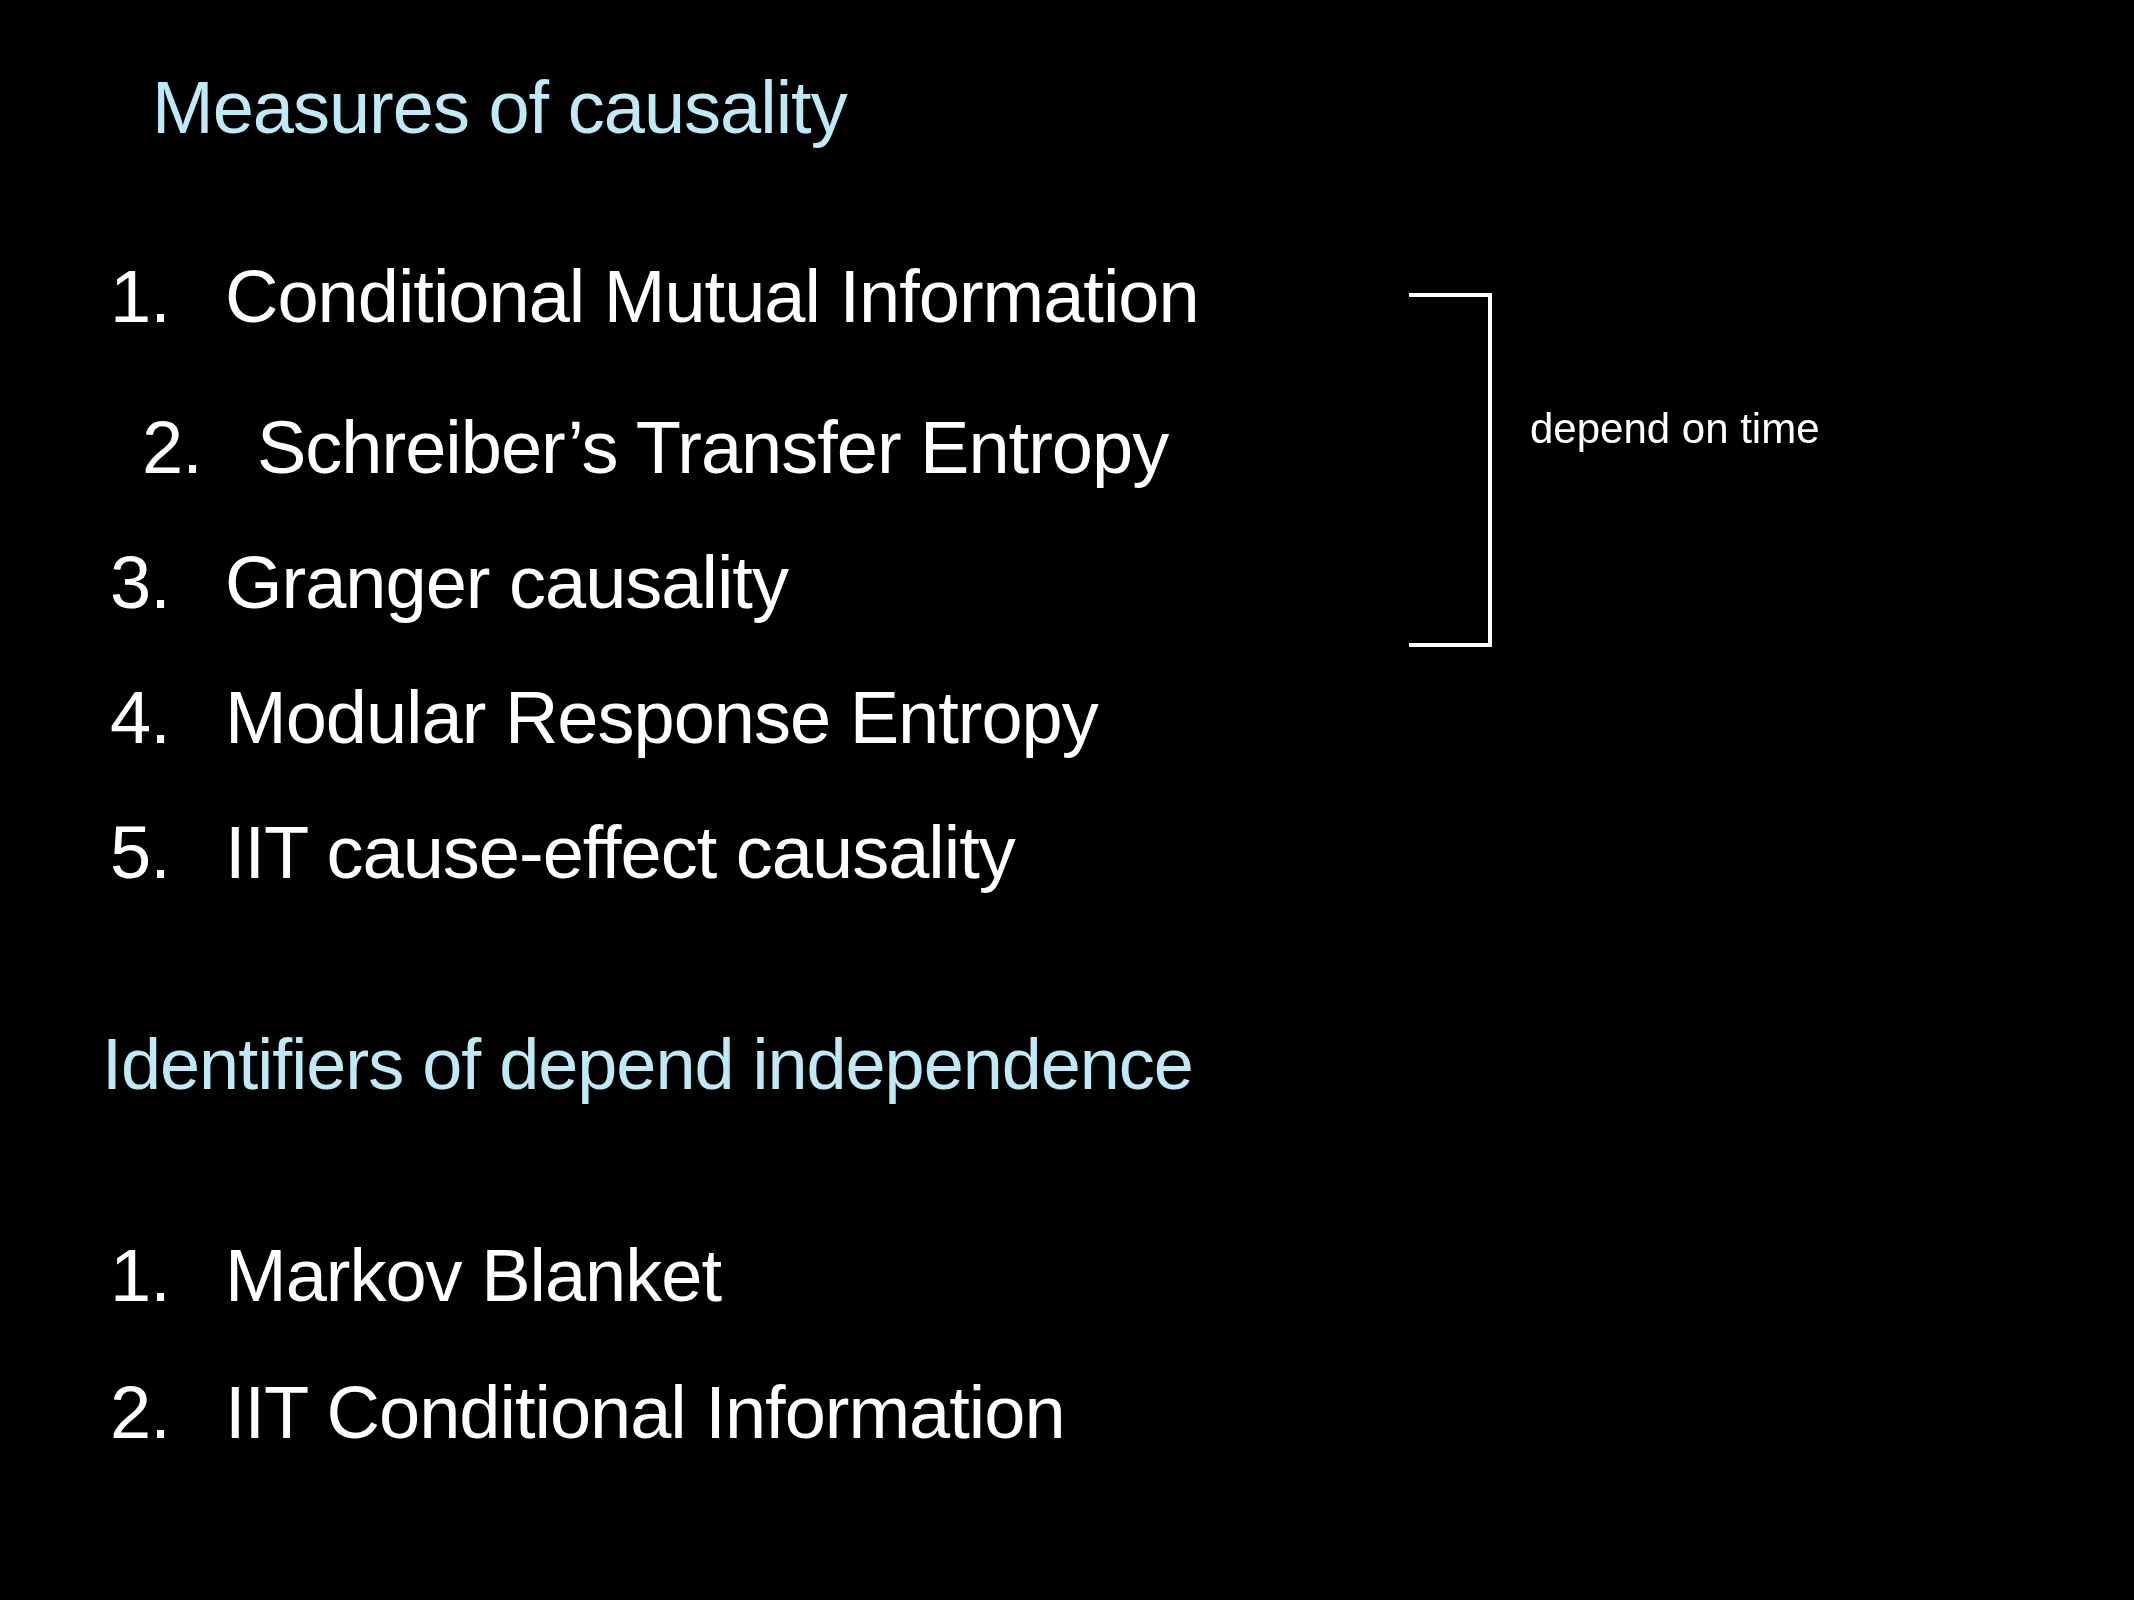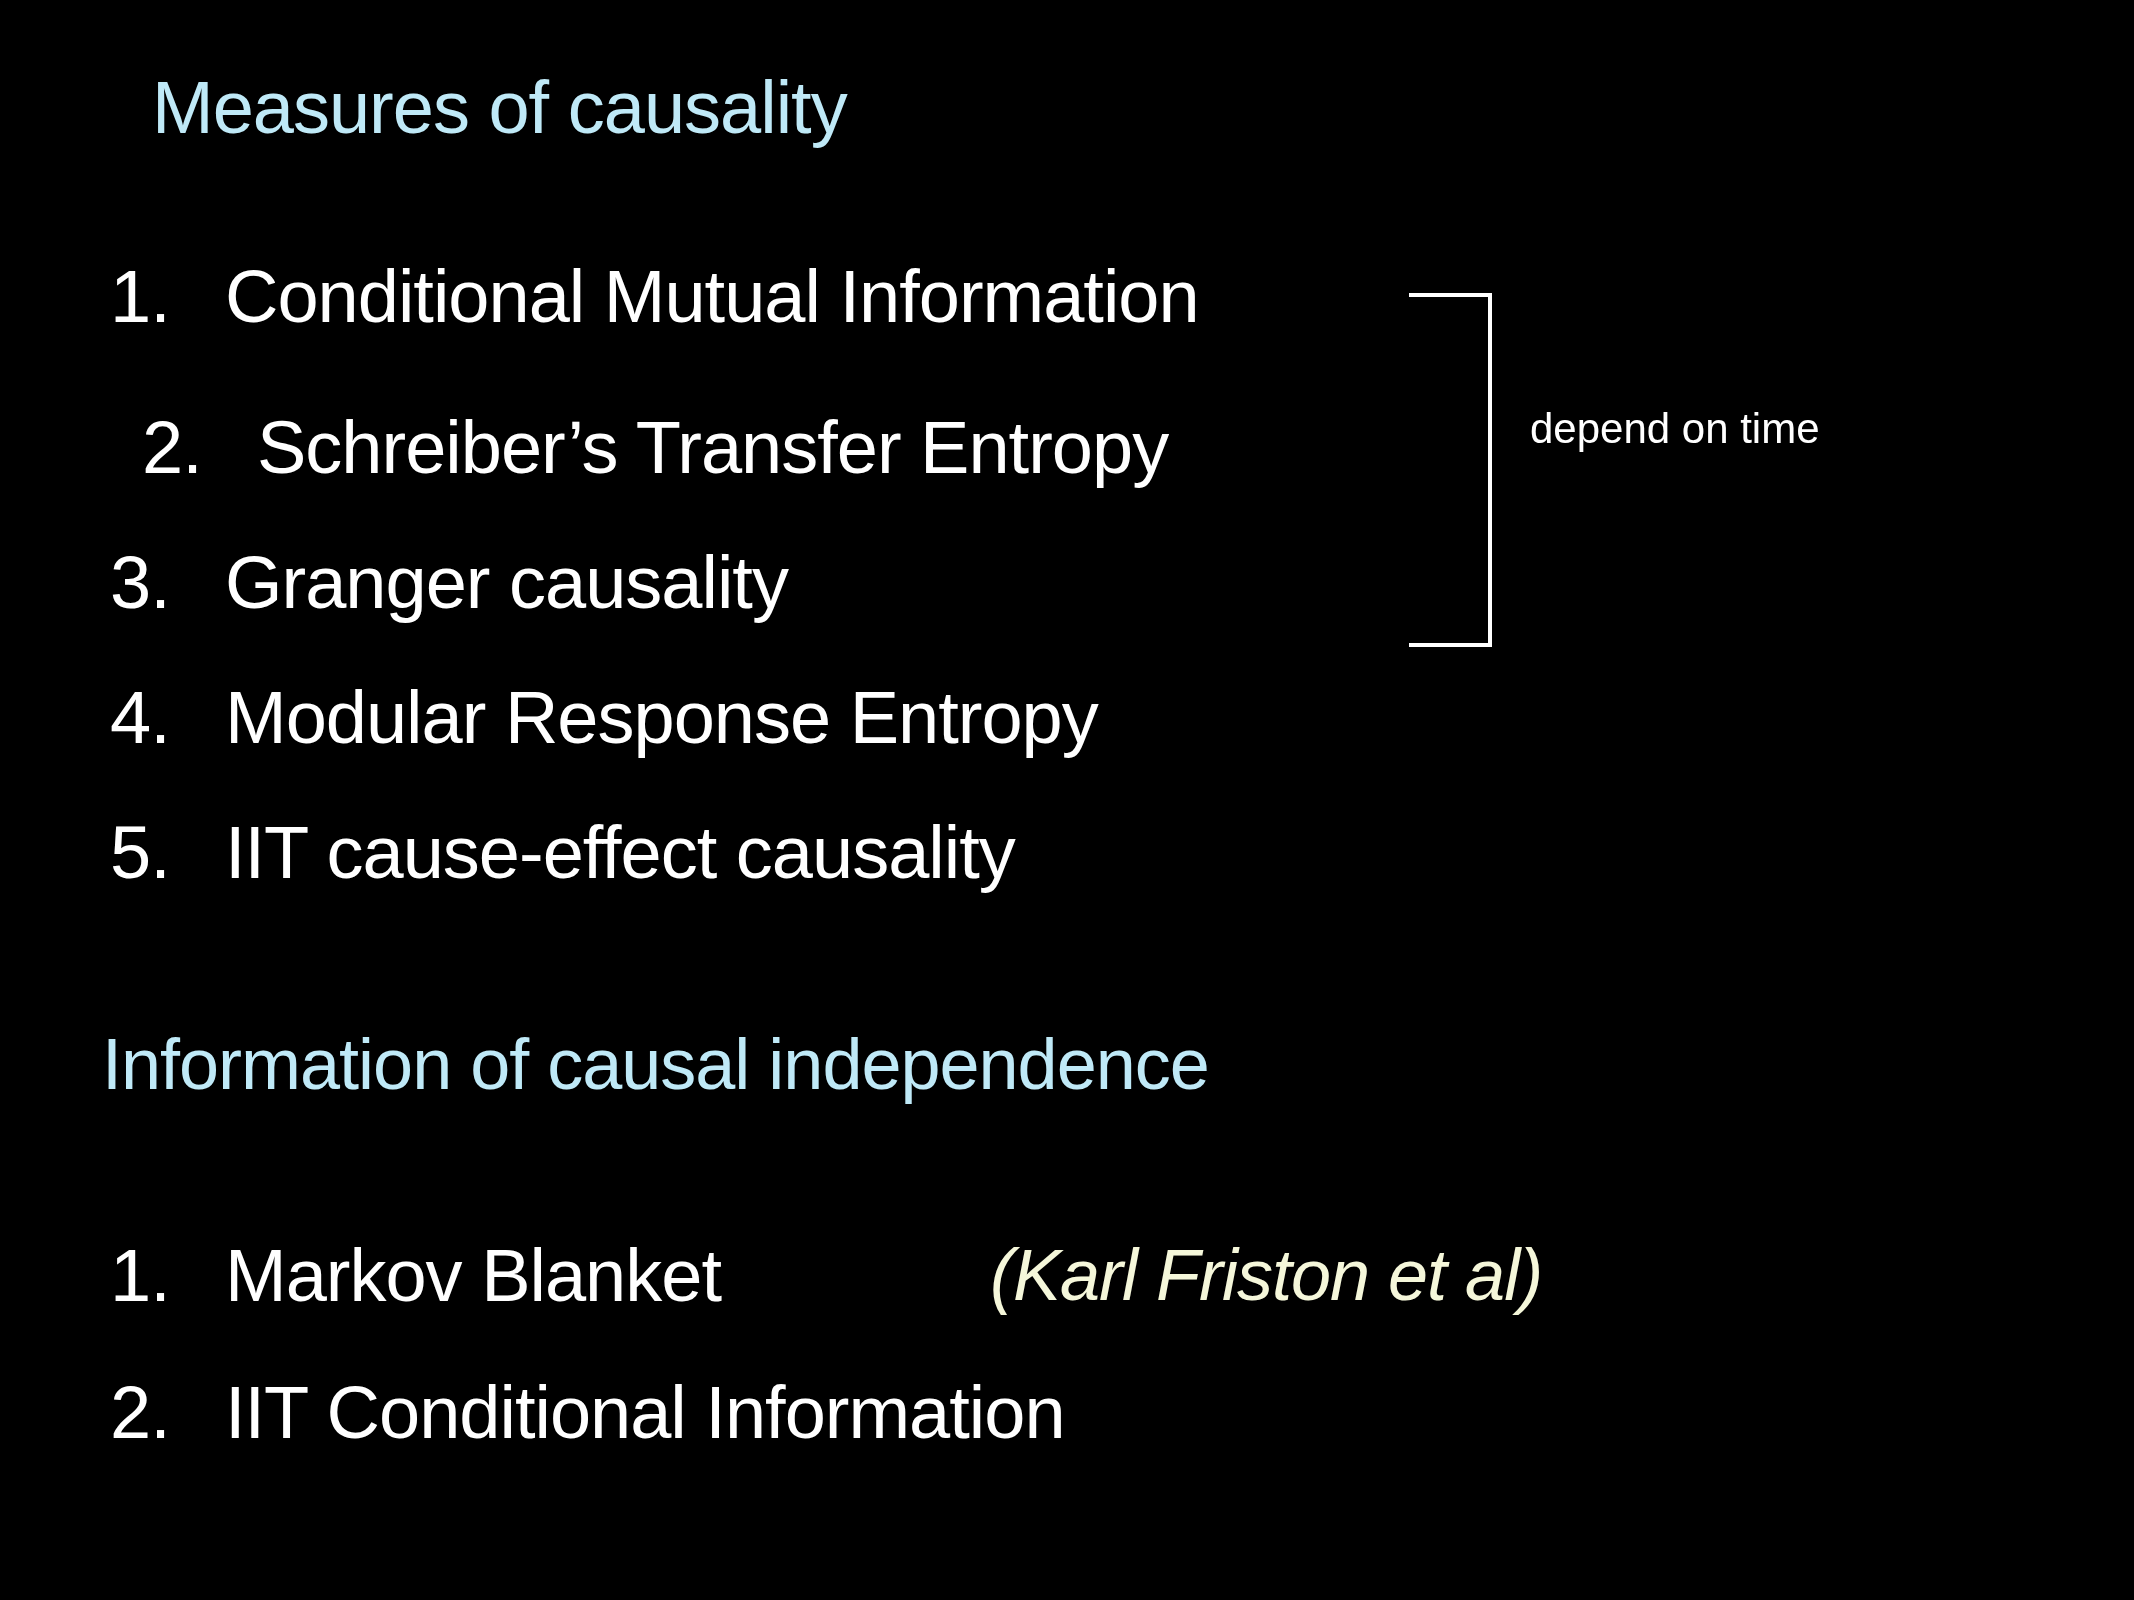--- a/index.html
+++ b/index.html
@@ -105,25 +105,24 @@
     </div>
     <div class="list-row m4">
       <span class="num">5.</span><span>IIT cause-effect causality</span>
     </div>
   </div>
 
   <div class="bracket"></div>
 
   <div class="bracket-note">depend on time</div>
 
-  <div id="subtitle" class="heading">Information of causal independence</div>
+  <div id="subtitle" class="heading">Identifiers of depend independence</div>
 
   <div class="num-list">
     <div class="list-row i0">
       <span class="num">1.</span><span>Markov Blanket</span>
-      <span class="attribution">(Karl Friston et al)</span>
     </div>
     <div class="list-row i1">
       <span class="num">2.</span><span>IIT Conditional Information</span>
     </div>
   </div>
 
 </div>
 
 </body></html>

